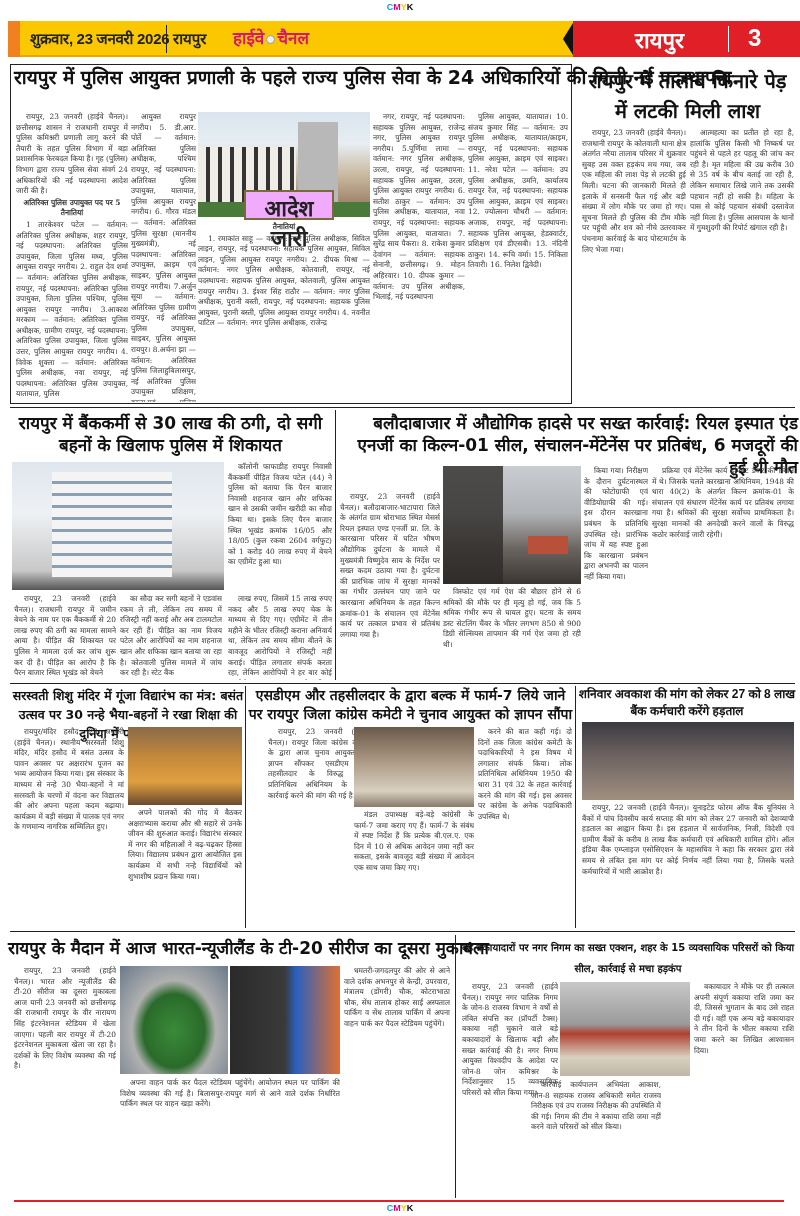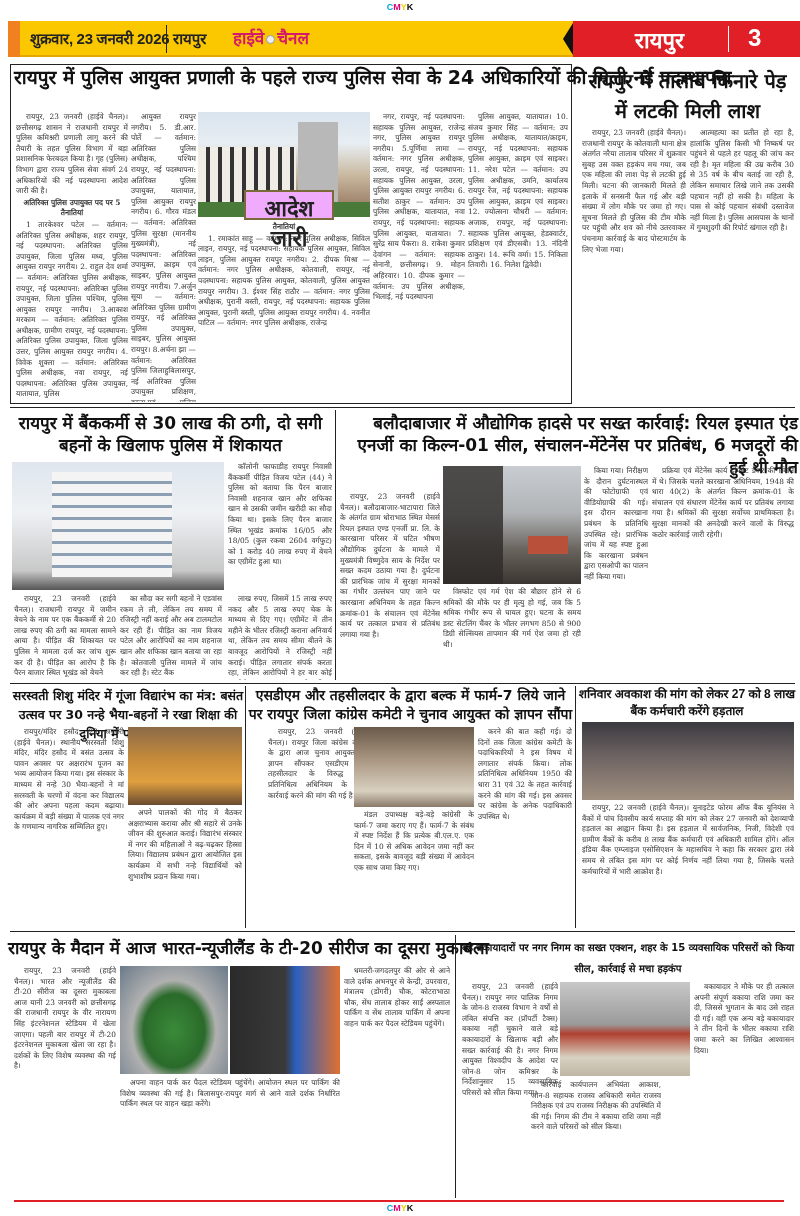--- a/index.html
+++ b/index.html
@@ -108,21 +108,21 @@
     <p>रायपुर, 23 जनवरी (हाईवे चैनल)। बलौदाबाजार-भाटापारा जिले के अंतर्गत ग्राम धोराभाठ स्थित मेसर्स रियल इस्पात एण्ड एनर्जी प्रा. लि. के कारखाना परिसर में घटित भीषण औद्योगिक दुर्घटना के मामले में मुख्यमंत्री विष्णुदेव साय के निर्देश पर सख्त कदम उठाया गया है। दुर्घटना की प्रारंभिक जांच में सुरक्षा मानकों का गंभीर उल्लंघन पाए जाने पर कारखाना अधिनियम के तहत किल्न क्रमांक-01 के संचालन एवं मेंटेनेंस कार्य पर तत्काल प्रभाव से प्रतिबंध लगाया गया है।</p>
   </div>
 <div class="img" style="left:443px;top:466px;width:138px;height:118px;background:linear-gradient(180deg,#c9cdd2 0%,#b0b3b6 40%,#6b6560 70%,#3a3530 100%)">
   <div style="position:absolute;left:0;top:0;width:60px;height:118px;background:#2d2a28;opacity:.8"></div>
   <div style="position:absolute;left:85px;top:70px;width:40px;height:18px;background:#b8503a"></div>
 </div>
 <div class="col" style="left:443px;top:587px;width:138px;height:92px">
     <p>विस्फोट एवं गर्म ऐश की बौछार होने से 6 श्रमिकों की मौके पर ही मृत्यु हो गई, जब कि 5 श्रमिक गंभीर रूप से घायल हुए। घटना के समय डस्ट सेटलिंग चैंबर के भीतर लगभग 850 से 900 डिग्री सेल्सियस तापमान की गर्म ऐश जमा हो रही थी।</p>
   </div>
 <div class="col" style="left:584px;top:466px;width:64px;height:212px">
-    <p>किया गया। निरीक्षण के दौरान दुर्घटनास्थल की फोटोग्राफी एवं वीडियोग्राफी की गई। इस दौरान कारखाना प्रबंधन के प्रतिनिधि उपस्थित रहे। प्रारंभिक जांच में यह स्पष्ट हुआ कि कारखाना प्रबंधन द्वारा एसओपी का पालन नहीं किया गया।</p>
+    <p>किया गया। निरीक्षण के दौरान दुर्घटनास्थल की फोटोग्राफी एवं वीडियोग्राफी की गई। इस दौरान कारखाना प्रबंधन के प्रतिनिधि उपस्थित रहे। प्रारंभिक जांच में यह स्पष्ट हुआ कि कारखाना प्रबंधन द्वारा अभनपी का पालन नहीं किया गया।</p>
   </div>
 <div class="col" style="left:652px;top:466px;width:142px;height:212px">
     <p>प्रक्रिया एवं मेंटेनेंस कार्य हमिनेट डेंजर की स्थिति में थे। जिसके चलते कारखाना अधिनियम, 1948 की धारा 40(2) के अंतर्गत किल्न क्रमांक-01 के संचालन एवं संधारण मेंटेनेंस कार्य पर प्रतिबंध लगाया गया है। श्रमिकों की सुरक्षा सर्वोच्च प्राथमिकता है। सुरक्षा मानकों की अनदेखी करने वालों के विरुद्ध कठोर कार्रवाई जारी रहेगी।</p>
   </div>
 
 <div class="rule" style="left:10px;top:683px;width:785px;height:1px"></div>
 
 <div class="hl" style="left:8px;top:686px;width:240px;font-size:12.5px;line-height:19px">सरस्वती शिशु मंदिर में गूंजा विद्यारंभ का मंत्र: बसंत उत्सव पर 30 नन्हे भैया-बहनों ने रखा शिक्षा की दुनिया में पहला कदम</div>
 <div class="col" style="left:14px;top:727px;width:110px;height:200px">
     <p>रायपुर/मंदिर हसौद, 23 जनवरी (हाईवे चैनल)। स्थानीय सरस्वती शिशु मंदिर, मंदिर हसौद में बसंत उत्सव के पावन अवसर पर अक्षरारंभ पूजन का भव्य आयोजन किया गया। इस संस्कार के माध्यम से नन्हे 30 भैया-बहनों ने मां सरस्वती के चरणों में वंदना कर विद्यालय की ओर अपना पहला कदम बढ़ाया। कार्यक्रम में बड़ी संख्या में पालक एवं नगर के गणमान्य नागरिक सम्मिलित हुए।</p>

